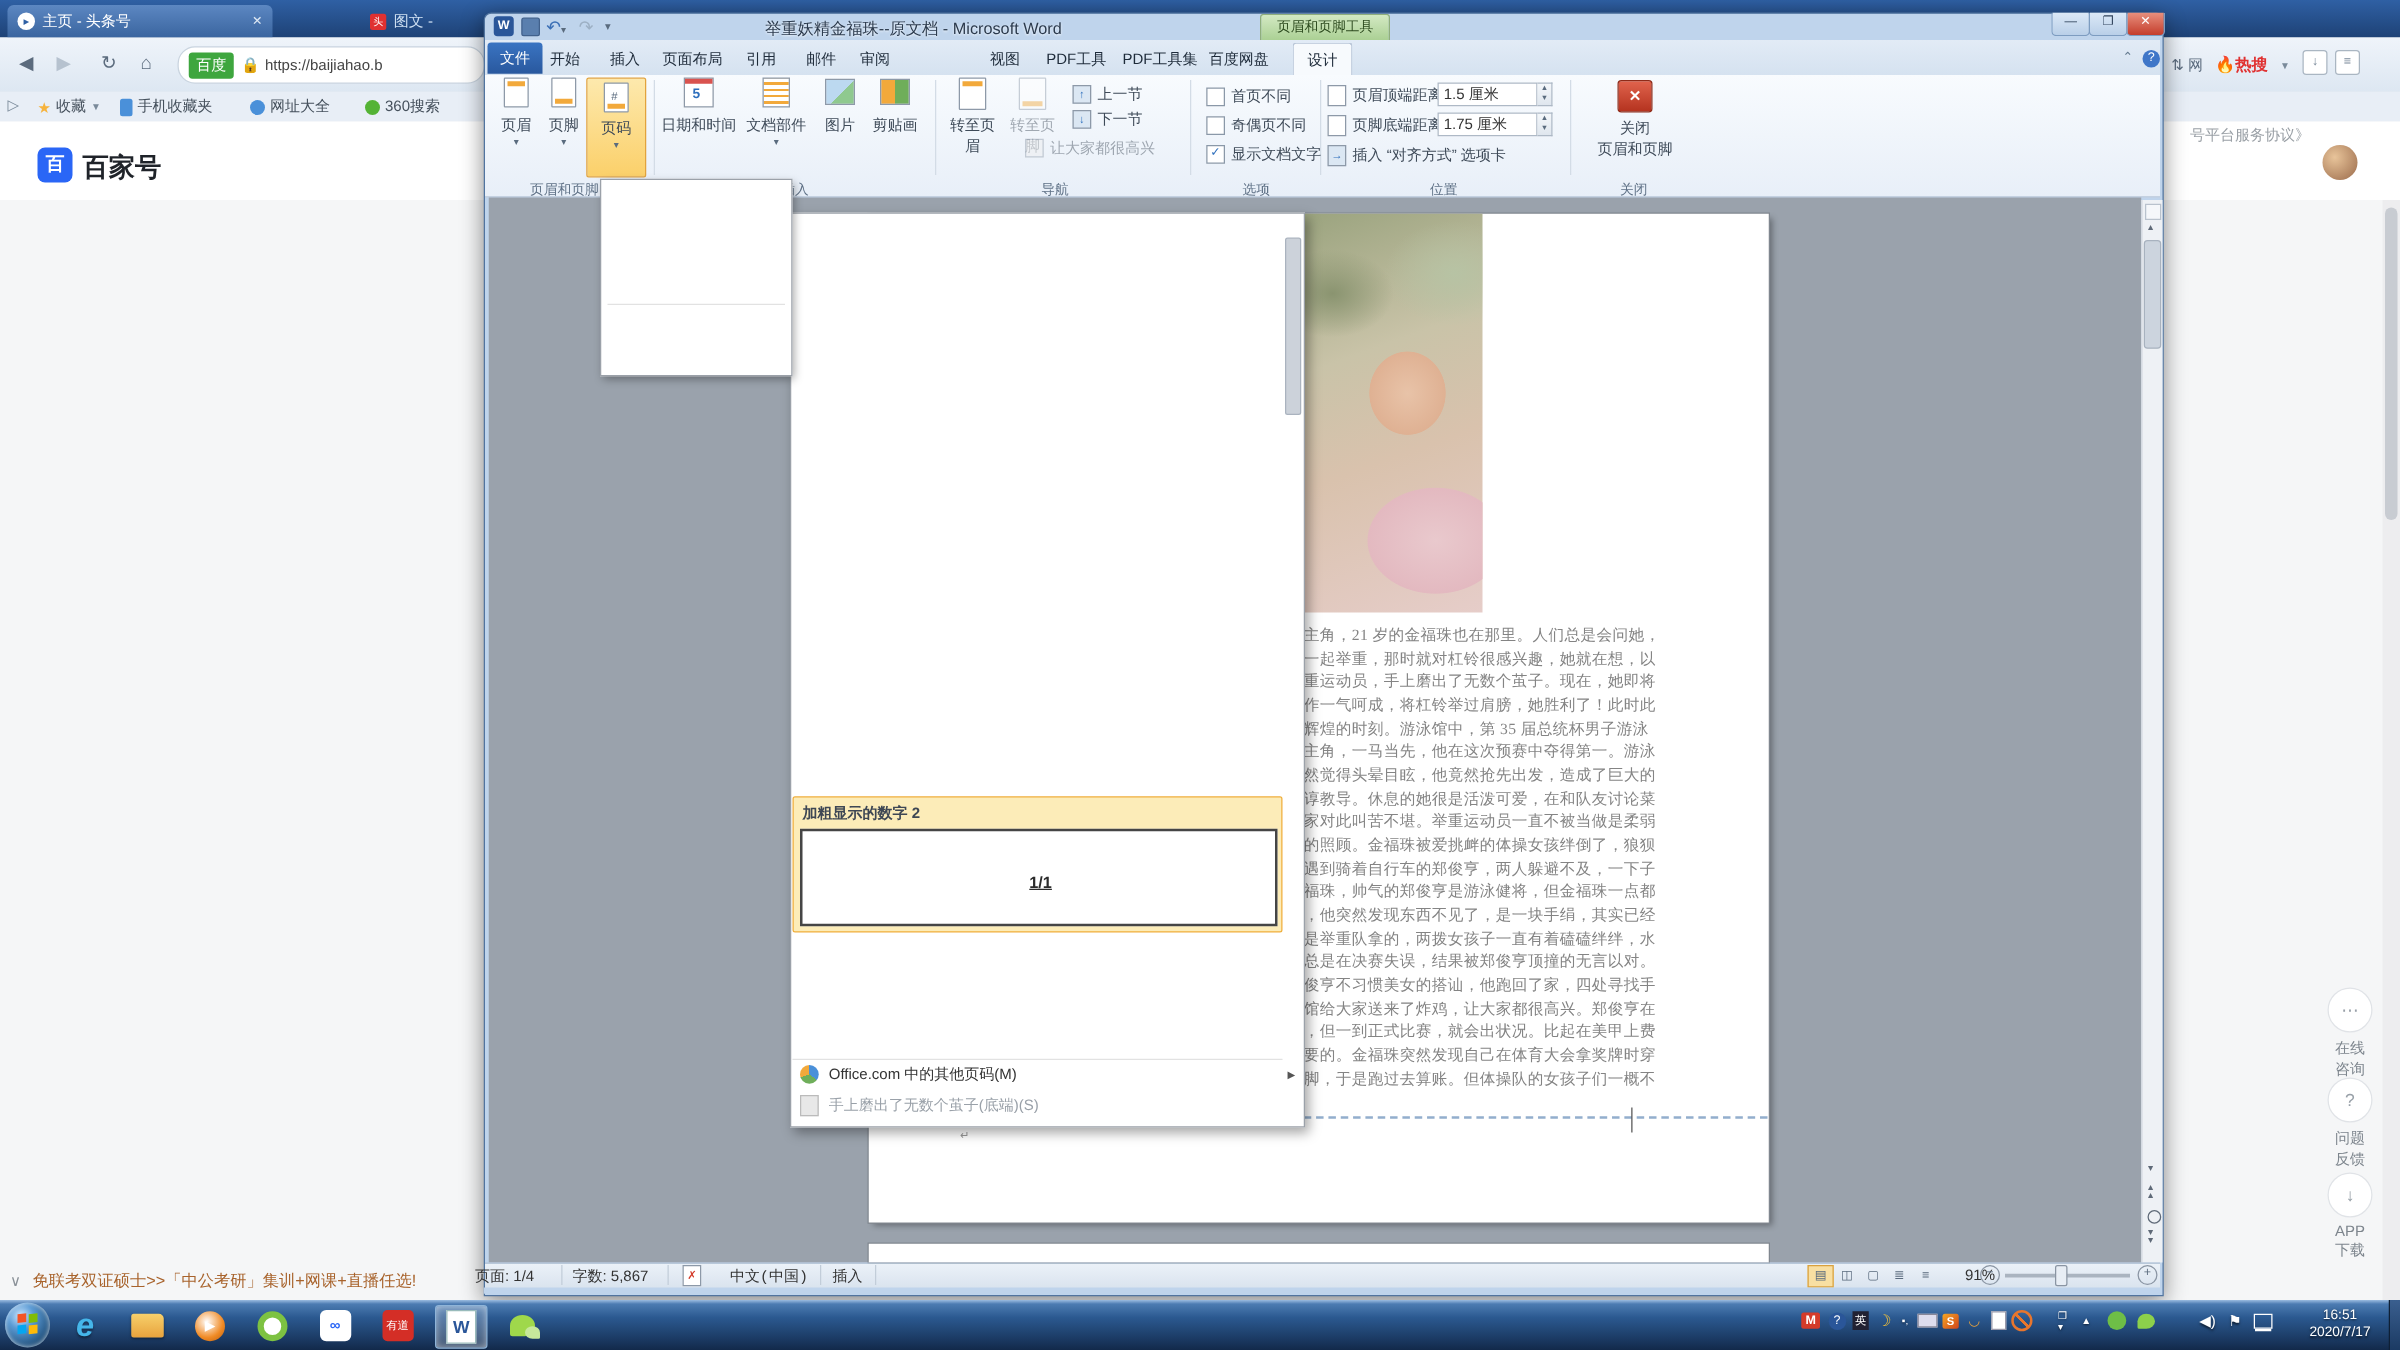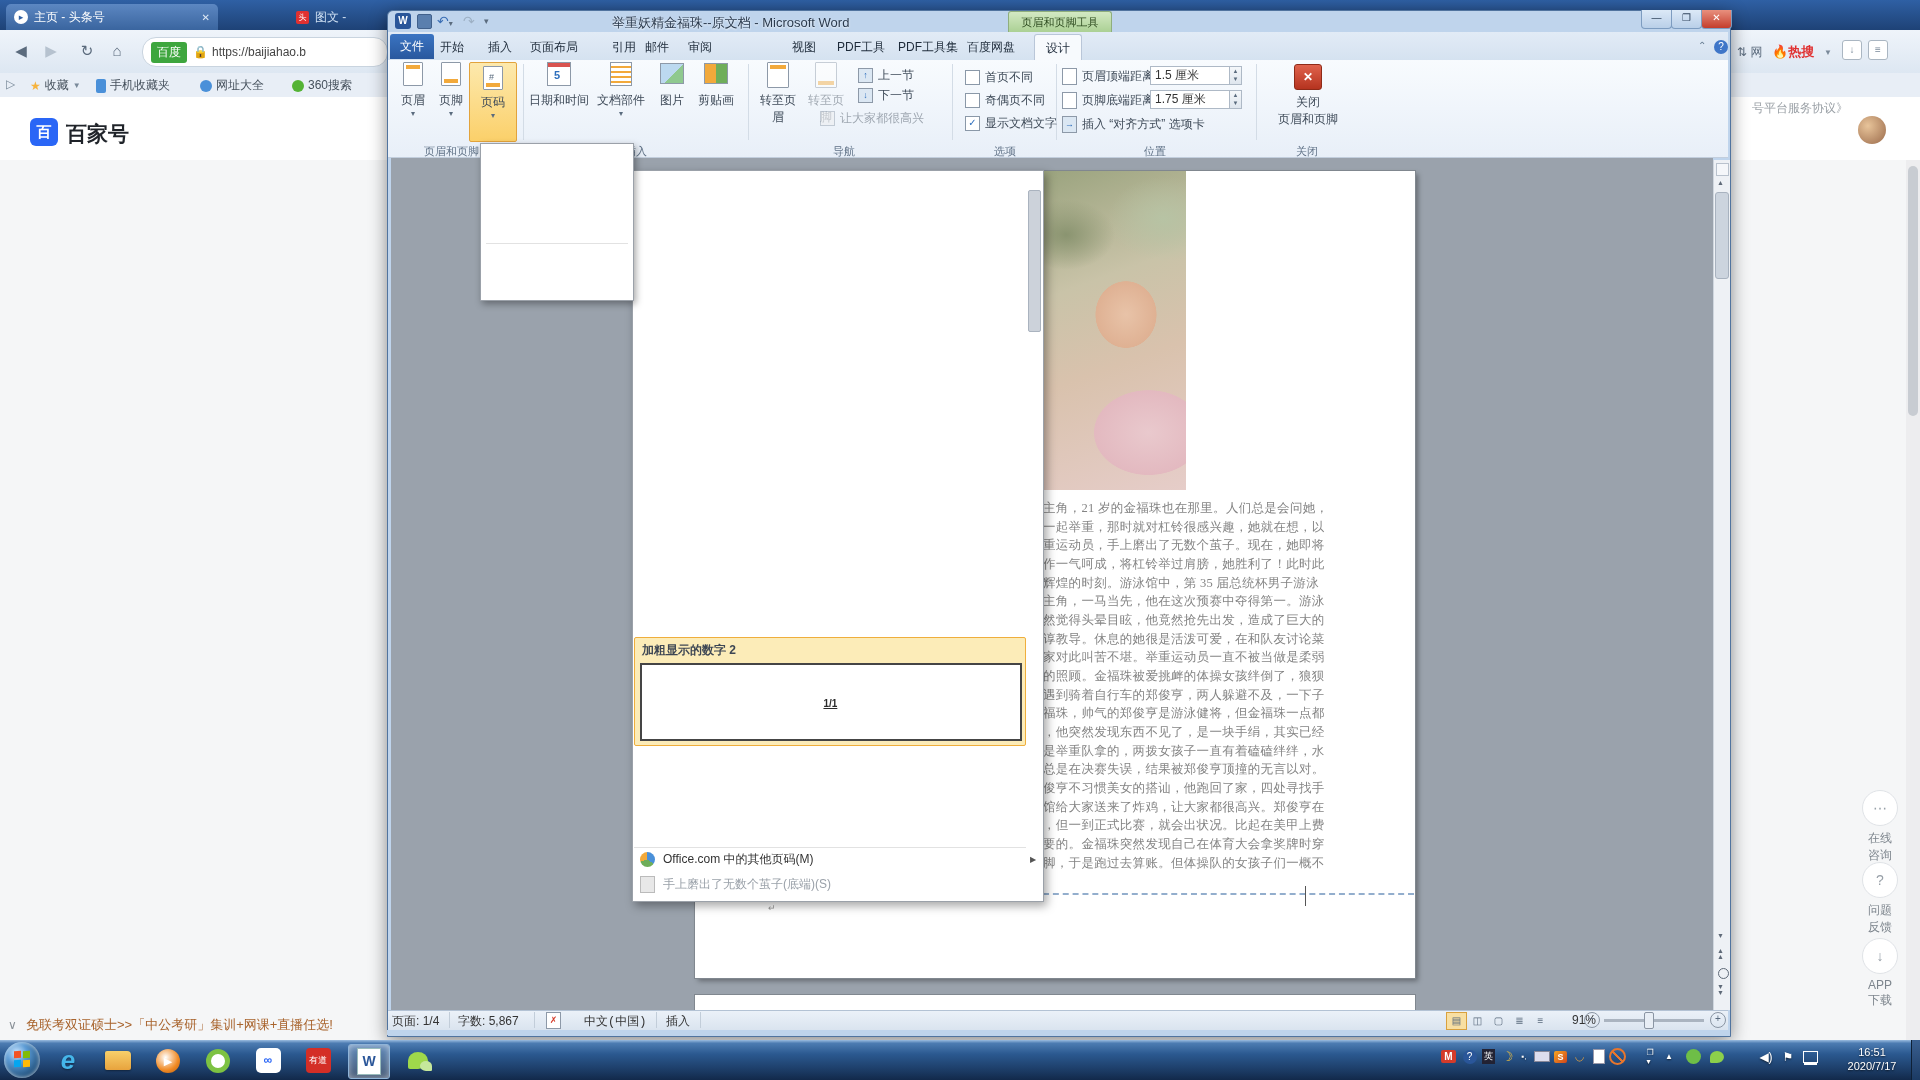--- a/index.html
+++ b/index.html
@@ -69,21 +69,21 @@
   .menu{left:480px;top:143px;width:152px;height:156px;background:#fff;border:1px solid #9ba1a9;box-shadow:2px 3px 7px rgba(0,0,0,.35);z-index:40;}
   .mrow{position:absolute;left:1px;width:148px;height:22px;display:flex;align-items:center;color:#333;}
   .mrow .mi{width:16px;height:18px;margin:0 8px 0 6px;}
   .mrow.hl{background:linear-gradient(#fbe9b6,#f8d87e);border:1px solid #dfa33a;width:146px;height:20px;}
   .marr{position:absolute;right:7px;font-size:8px;color:#555;}
   .gallery{left:632px;top:170px;width:410px;height:730px;background:#fff;border:1px solid #9ba1a9;box-shadow:3px 4px 9px rgba(0,0,0,.35);z-index:39;}
   .ghead{position:absolute;left:633px;width:392px;height:22px;background:#f0f2f5;font-weight:bold;color:#3e4754;
     line-height:22px;padding-left:12px;box-sizing:border-box;}
   .gitemlabel{position:absolute;left:642px;font-weight:bold;color:#3e4754;}
   .gbox{position:absolute;left:640px;width:378px;background:#fff;border:2px solid #454545;}
-  .gmark{position:absolute;top:45%;font-size:10px;font-weight:bold;color:#2b2b2b;text-decoration:underline;}
+  .gmark{position:absolute;top:45%;font-size:13px;font-weight:bold;color:#2b2b2b;text-decoration:underline;}
   .gscroll{position:absolute;left:1026px;top:171px;width:15px;height:727px;background:#f1f3f5;border-left:1px solid #d8dbdf;}
   .sbtn{position:absolute;left:1026px;width:15px;height:14px;background:linear-gradient(#f2f5f8,#dfe4ea);border:1px solid #c3cad2;
     box-sizing:border-box;text-align:center;font-size:6px;line-height:12px;color:#5a6470;}
   
   .statusbar{left:388px;top:1010px;width:1340px;height:20px;background:linear-gradient(#ebf1f8,#d9e3ee);border-top:1px solid #b3c2d4;color:#3b4a5a;}
   .sep{position:absolute;top:2px;width:1px;height:16px;background:#c2cdd9;}
   .viewbtn{position:absolute;top:2px;width:19px;height:16px;border:1px solid transparent;text-align:center;line-height:15px;font-size:10px;color:#5a6b7e;}
   .viewbtn.active{background:#f8dfa2;border-color:#d9a13e;}
   
   .taskbar{left:0;top:1040px;width:1920px;height:40px;
@@ -188,21 +188,21 @@
   <div class="abs winbtn" style="left:1641px;">—</div>
   <div class="abs winbtn" style="left:1671px;">❐</div>
   <div class="abs winbtn close" style="left:1701px;">✕</div>
   <div class="abs ctxbadge">页眉和页脚工具</div>
 
   <div class="abs tabrow"></div>
   <div class="abs rtab file">文件</div>
   <div class="abs rtab" style="left:440px;text-align:right;">开始</div>
   <div class="abs rtab" style="left:488px;">插入</div>
   <div class="abs rtab" style="left:530px;">页面布局</div>
-  <div class="abs rtab" style="left:612px;">引用</div>
+  <div class="abs rtab" style="left:597px;">引用</div>
   <div class="abs rtab" style="left:645px;">邮件</div>
   <div class="abs rtab" style="left:688px;">审阅</div>
   <div class="abs rtab" style="left:792px;">视图</div>
   <div class="abs rtab" style="left:837px;">PDF工具</div>
   <div class="abs rtab" style="left:898px;">PDF工具集</div>
   <div class="abs rtab" style="left:967px;">百度网盘</div>
   <div class="abs rtab design">设计</div>
   <div class="abs" style="left:1698px;top:40px;color:#62788e;font-size:10px;">⌃</div>
   <div class="abs" style="left:1714px;top:40px;width:14px;height:14px;border-radius:50%;background:#3f76c8;color:#fff;font-size:10px;text-align:center;line-height:14px;">?</div>
 
@@ -457,21 +457,21 @@
   <div class="abs" style="left:640px;top:876px;display:flex;align-items:center;gap:8px;z-index:40;">
     <span style="width:13px;height:15px;background:#e8e8e8;border:1px solid #bbb;"></span>
     <span style="color:#9aa1a9;">手上磨出了无数个茧子(底端)(S)</span>
   </div>
   <div class="gscroll"></div>
   <div class="sbtn" style="top:172px;">▲</div>
   <div class="abs" style="left:1028px;top:190px;width:11px;height:140px;background:#ccd2da;border:1px solid #aab3bf;border-radius:2px;z-index:40;"></div>
   <div class="sbtn" style="top:834px;">▼</div>
 
   <div class="abs statusbar"></div>
-  <div class="abs nw" style="left:392px;top:1013px;">页面: 1/4</div>
+  <div class="abs nw" style="left:380px;top:1013px;">页面: 1/4</div>
   <div class="sep" style="left:449px;top:1012px;"></div>
   <div class="abs nw" style="left:458px;top:1013px;">字数: 5,867</div>
   <div class="sep" style="left:534px;top:1012px;"></div>
   <div class="abs" style="left:546px;top:1012px;width:13px;height:15px;background:#fff;border:1px solid #8d99a8;color:#d43b2a;font-size:9px;line-height:14px;text-align:center;">✗</div>
   <div class="abs nw" style="left:584px;top:1013px;font-family:Liberation Mono, monospace;">中文(中国)</div>
   <div class="sep" style="left:656px;top:1012px;"></div>
   <div class="abs nw" style="left:666px;top:1013px;">插入</div>
   <div class="sep" style="left:700px;top:1012px;"></div>
   <div class="viewbtn active abs" style="left:1446px;top:1012px;">▤</div>
   <div class="viewbtn abs" style="left:1467px;top:1012px;">◫</div>

